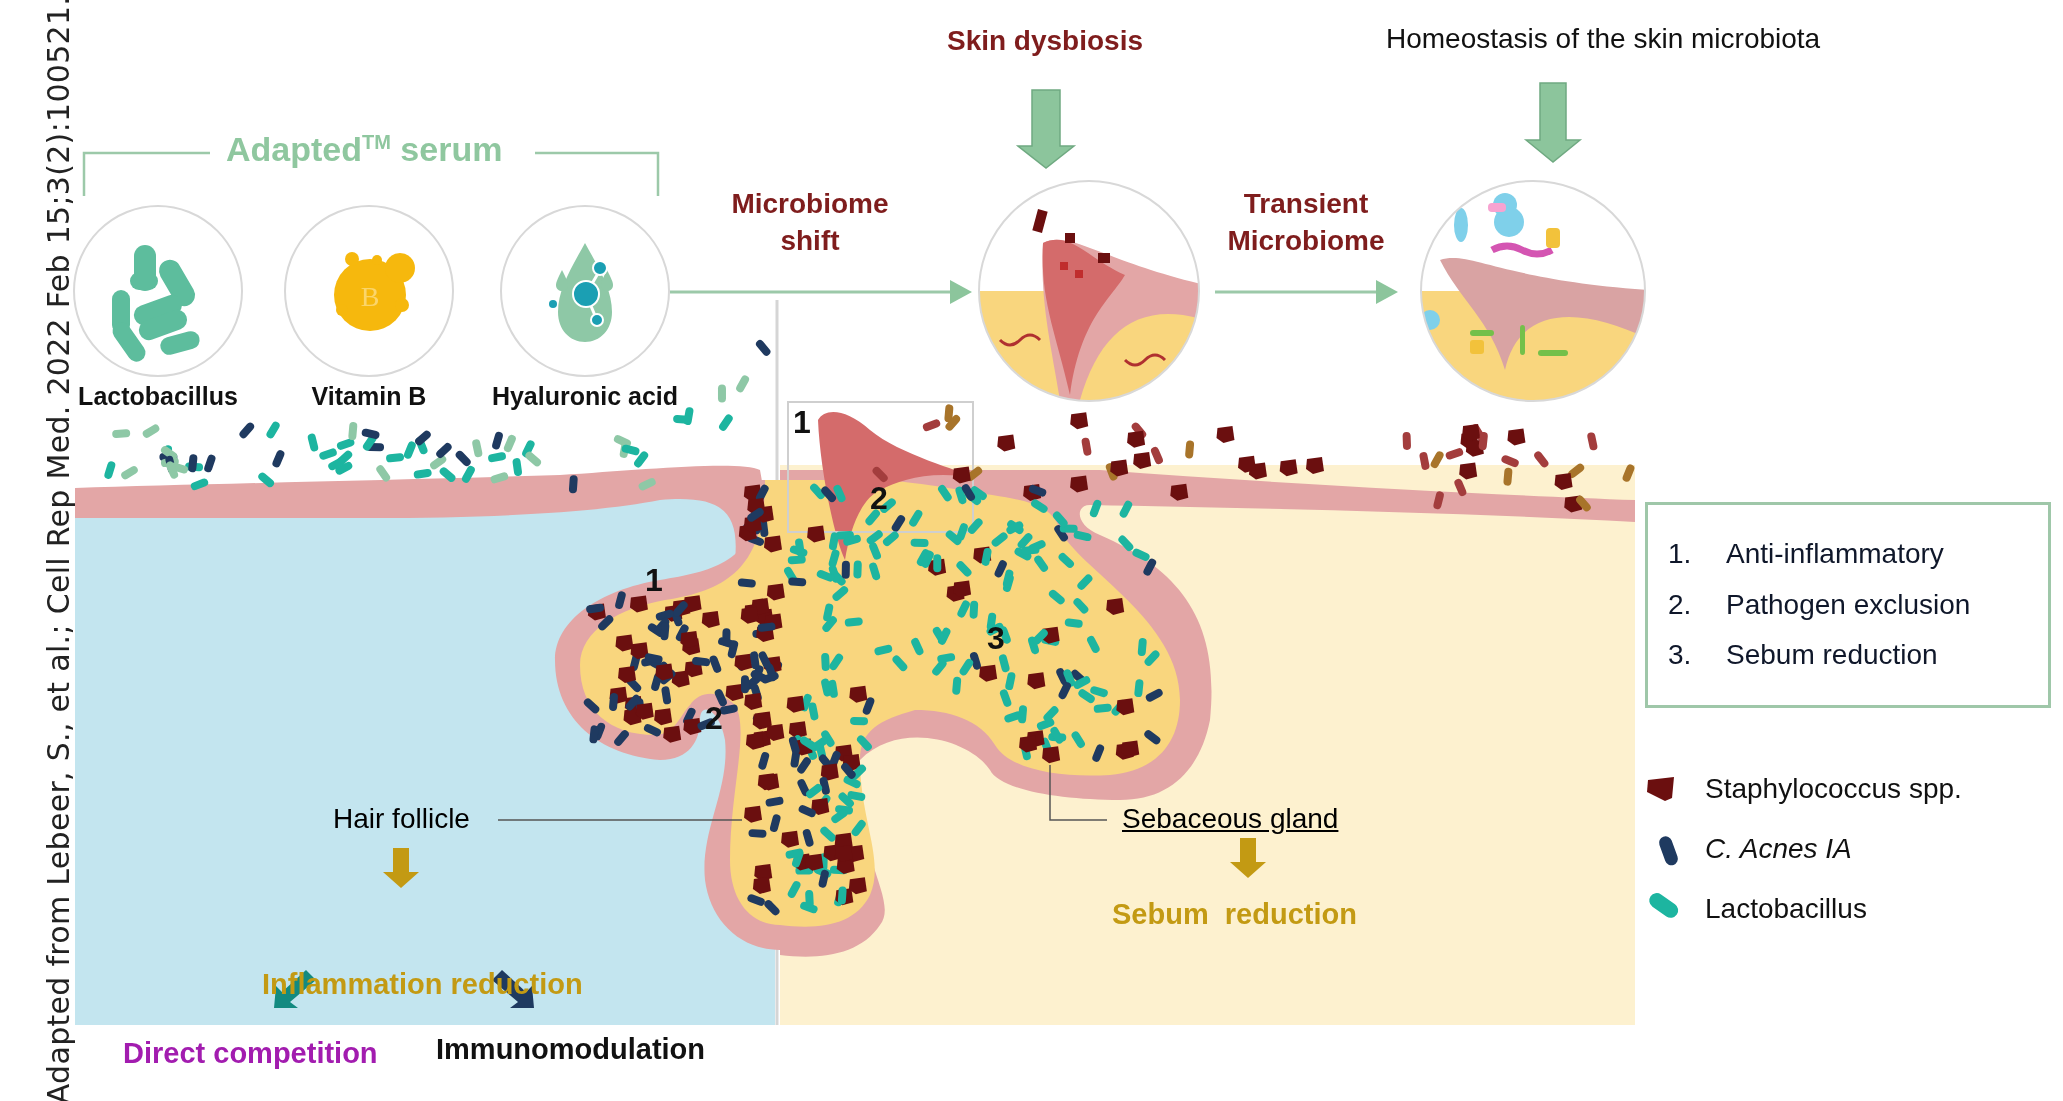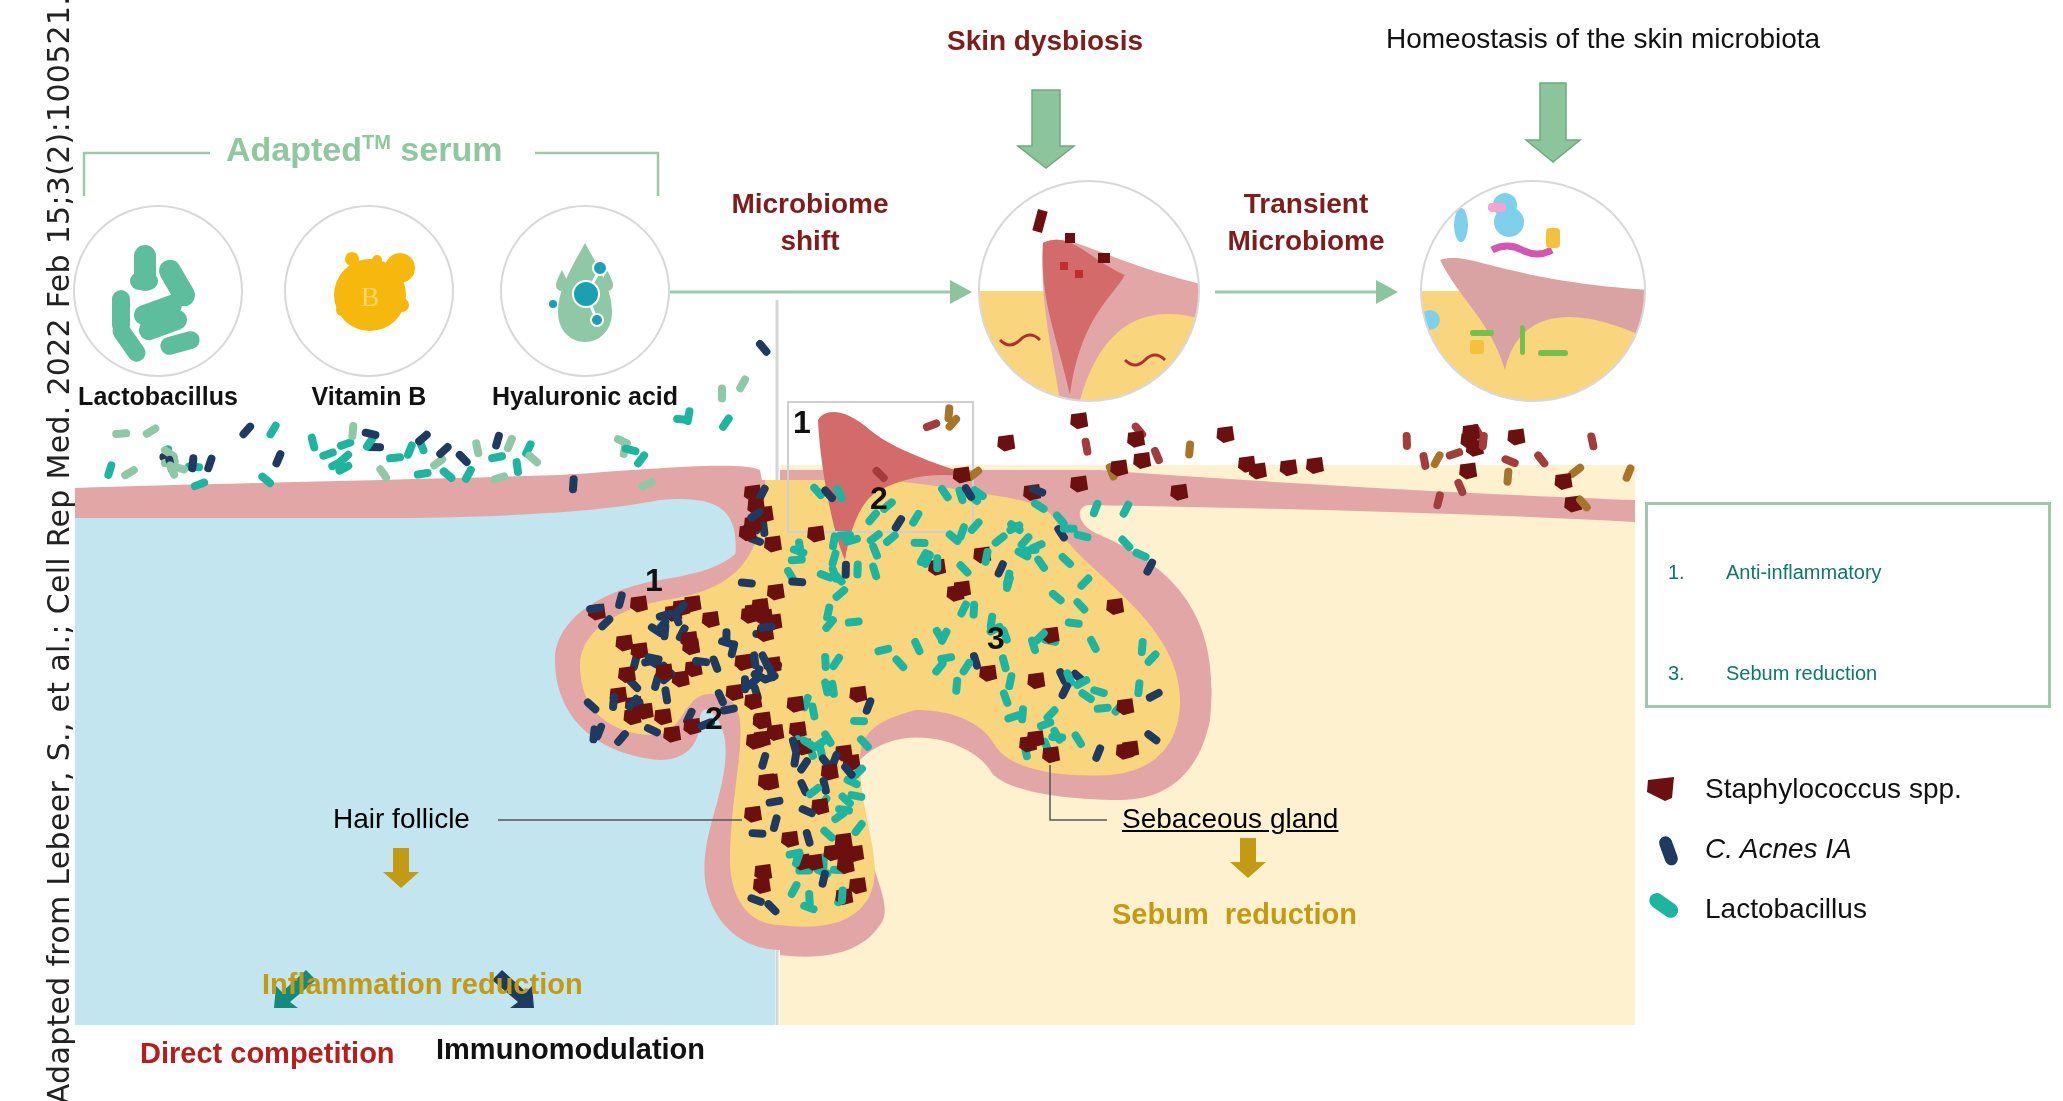--- a/index.html
+++ b/index.html
@@ -8,21 +8,21 @@
   .citation{position:absolute;left:58px;top:550px;transform:translate(-50%,-50%) rotate(-90deg);white-space:nowrap;font-size:30px;color:#222;font-family:"DejaVu Sans",sans-serif;letter-spacing:0.3px;}
   .serum-title{position:absolute;left:226px;top:130px;font-size:34px;font-weight:bold;color:#8fc79f;white-space:nowrap;}
   .serum-title sup{font-size:20px;}
   .ing-label{position:absolute;font-size:25px;font-weight:bold;color:#111;white-space:nowrap;transform:translateX(-50%);}
   .head-label{position:absolute;font-size:28px;font-weight:bold;color:#7f1d1d;text-align:center;line-height:37px;transform:translateX(-50%);white-space:nowrap;}
   .homeo{position:absolute;left:1386px;top:23px;font-size:28px;color:#111;white-space:nowrap;}
   .num{position:absolute;font-size:32px;font-weight:bold;color:#111;}
   .callout{position:absolute;font-size:28px;color:#000000;white-space:nowrap;}
   .effect{position:absolute;font-size:29px;font-weight:bold;white-space:nowrap;}
   .legend-box{position:absolute;left:1645px;top:502px;width:400px;height:200px;border:3px solid #9fc7a9;background:#ffffff;}
-  .legend-row{position:absolute;left:20px;font-size:20px;color:#0f766e;white-space:nowrap;margin-top:23px;}
+  .legend-row{position:absolute;left:20px;font-size:28px;color:#0f172a;white-space:nowrap;}
   .legend-row .n{display:inline-block;width:58px;}
   .species{position:absolute;left:1705px;font-size:28px;color:#111;white-space:nowrap;}
 </style>
 </head>
 <body>
 
 <div class="citation">Adapted from Lebeer, S., et al.; Cell Rep Med. 2022 Feb 15;3(2):100521.</div>
 
 <svg class="abs" style="left:0;top:0" width="2063" height="1101">
 
@@ -602,24 +602,25 @@
 <div class="num" style="left:793px;top:404px;">1</div>
 <div class="num" style="left:870px;top:480px;">2</div>
 <div class="num" style="left:645px;top:562px;">1</div>
 <div class="num" style="left:705px;top:700px;">2</div>
 <div class="num" style="left:987px;top:620px;">3</div>
 
 <div class="callout" style="left:333px;top:803px;">Hair follicle</div>
 <div class="callout" style="left:1122px;top:803px;text-decoration:underline;">Sebaceous gland</div>
 
 <div class="effect" style="left:262px;top:940px;color:#c39a13;margin-top:28px;">Inflammation reduction</div>
-<div class="effect" style="left:140px;top:1037px;color:#b91c1c;">Direct competition</div>
+<div class="effect" style="left:123px;top:1037px;color:#a21caf;">Direct competition</div>
 <div class="effect" style="left:436px;top:1033px;color:#111;">Immunomodulation</div>
 <div class="effect" style="left:1112px;top:898px;color:#c39a13;white-space:pre;">Sebum  reduction</div>
 
 <div class="legend-box">
   <div class="legend-row" style="top:33px;"><span class="n">1.</span><span>Anti-inflammatory</span></div>
+  <div class="legend-row" style="top:84px;"><span class="n">2.</span><span>Pathogen exclusion</span></div>
   <div class="legend-row" style="top:134px;"><span class="n">3.</span><span>Sebum reduction</span></div>
 </div>
 
 <div class="species" style="top:773px;">Staphylococcus spp.</div>
 <div class="species" style="top:833px;font-style:italic;">C. Acnes IA</div>
 <div class="species" style="top:893px;">Lactobacillus</div>
 
 </body></html>

